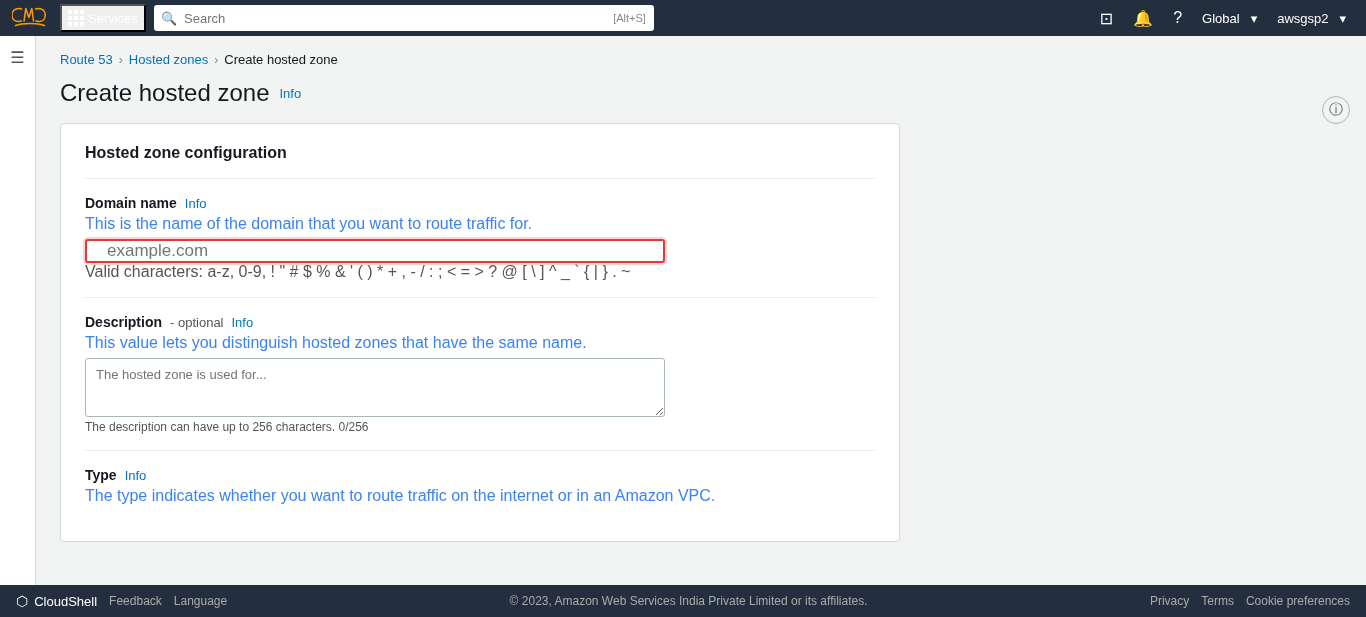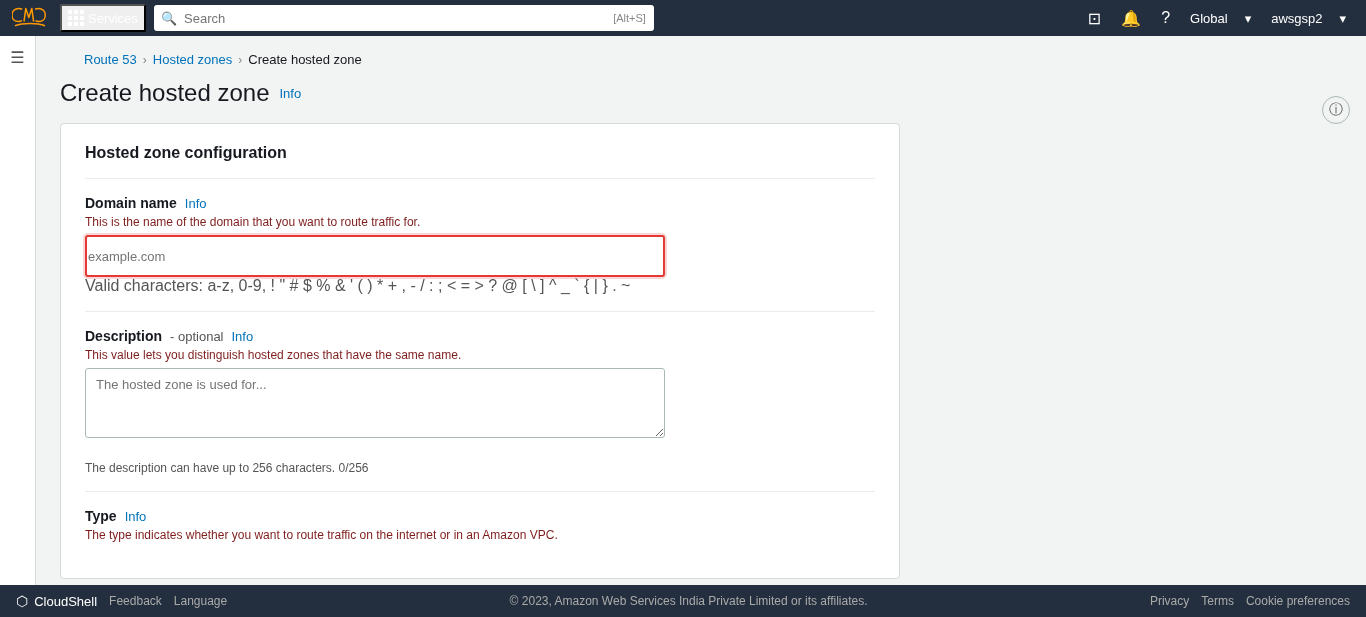--- a/index.html
+++ b/index.html
@@ -79,21 +79,21 @@
     }
     .nav-text-btn {
       background: none;
       border: none;
       color: #fff;
       cursor: pointer;
       padding: 4px 8px;
       font-size: 13px;
       display: flex;
       align-items: flex-start;
-      gap: 17px;
+      gap: 11px;
       border-radius: 2px;
     }
 
     
     .content-wrapper {
       display: flex;
       flex: 1;
       overflow: hidden;
     }
 
@@ -124,21 +124,20 @@
       position: relative;
     }
 
     
     .breadcrumb {
       display: flex;
       align-items: flex-end;
       gap: 6px;
       font-size: 13px;
       margin-bottom: 12px;
-      margin-left: 24px;
     }
     .breadcrumb a { color: #0073bb; text-decoration: none; }
     .breadcrumb-sep { color: #888; font-size: 12px; }
     .breadcrumb-current { color: #16191f; }
 
     
     .page-title {
       display: flex;
       align-items: center;
       gap: 10px;
@@ -184,55 +183,55 @@
     .field-label {
       display: flex;
       align-items: center;
       gap: 8px;
       font-size: 14px;
       font-weight: 600;
       color: #16191f;
       margin-bottom: 4px;
     }
     .field-label .info-link { font-weight: 400; font-size: 13px; }
-    .field-sublabel { font-size: 12px; color: #7f1d1d; margin-bottom: 6px; }
+    .field-sublabel { font-size: 16px; color: #3b82f6; margin-bottom: 6px; }
 
     .domain-input {
       width: 100%;
       max-width: 580px;
-      height: 42px;
+      height: 24px;
       border: 2px solid #e53935;
       border-radius: 3px;
-      padding: 0 1px;
-      font-size: 13px;
+      padding: 0 20px;
+      font-size: 17px;
       outline: none;
       color: #555;
       background: #fff;
       box-shadow: 0 0 0 2px rgba(229,57,53,0.2);
     }
 
     .valid-chars { font-size: 16px; color: #555; }
 
     .desc-optional { font-weight: 400; font-size: 13px; color: #555; margin-left: 0; }
 
     .desc-textarea {
       width: 100%;
       max-width: 580px;
-      height: 70px;
+      height: 59px;
       border: 1px solid #aab7b8;
       border-radius: 3px;
       padding: 8px 10px;
       font-size: 13px;
       color: #aaa;
       resize: vertical;
       outline: none;
       font-family: inherit;
     }
 
-    .char-count { font-size: 12px; color: #555; margin-top: 20px; }
+    .char-count { font-size: 12px; color: #555; margin-top: 0; }
 
     
     .right-info {
       position: absolute;
       right: 16px;
       top: 60px;
       width: 28px;
       height: 28px;
       border-radius: 50%;
       background: #f2f3f3;

